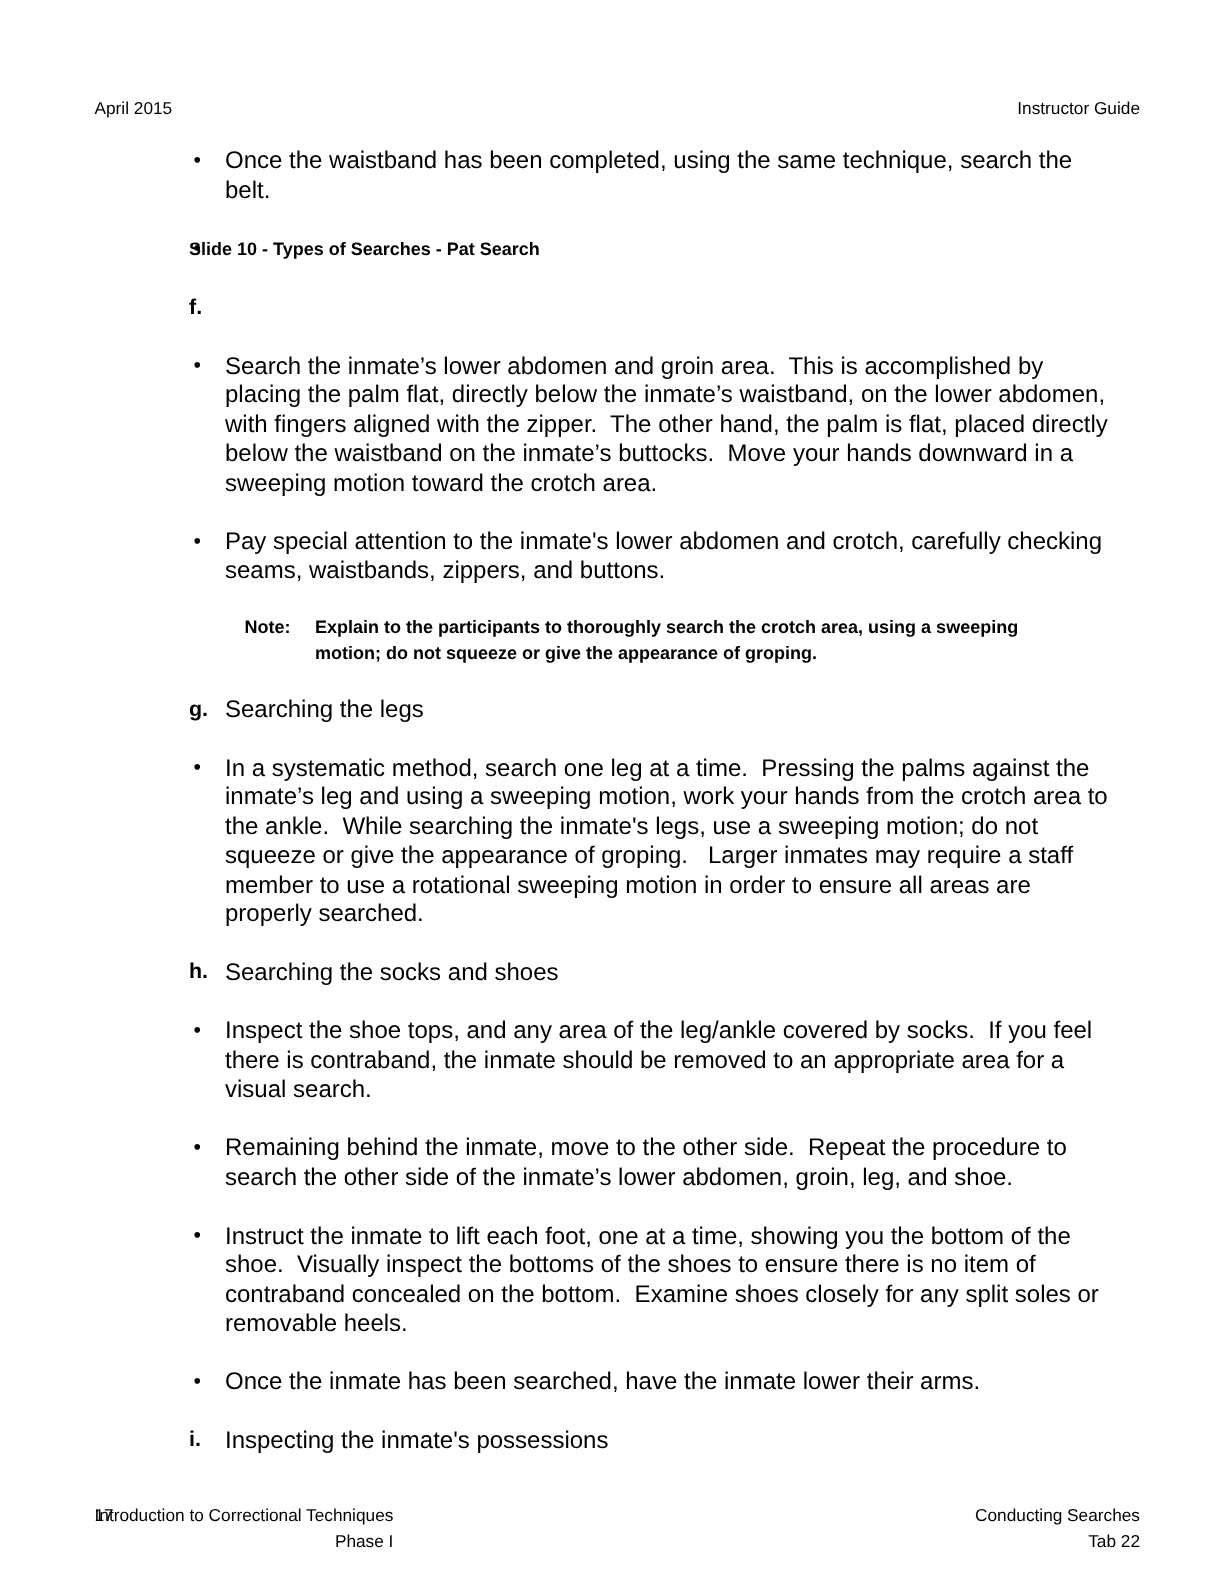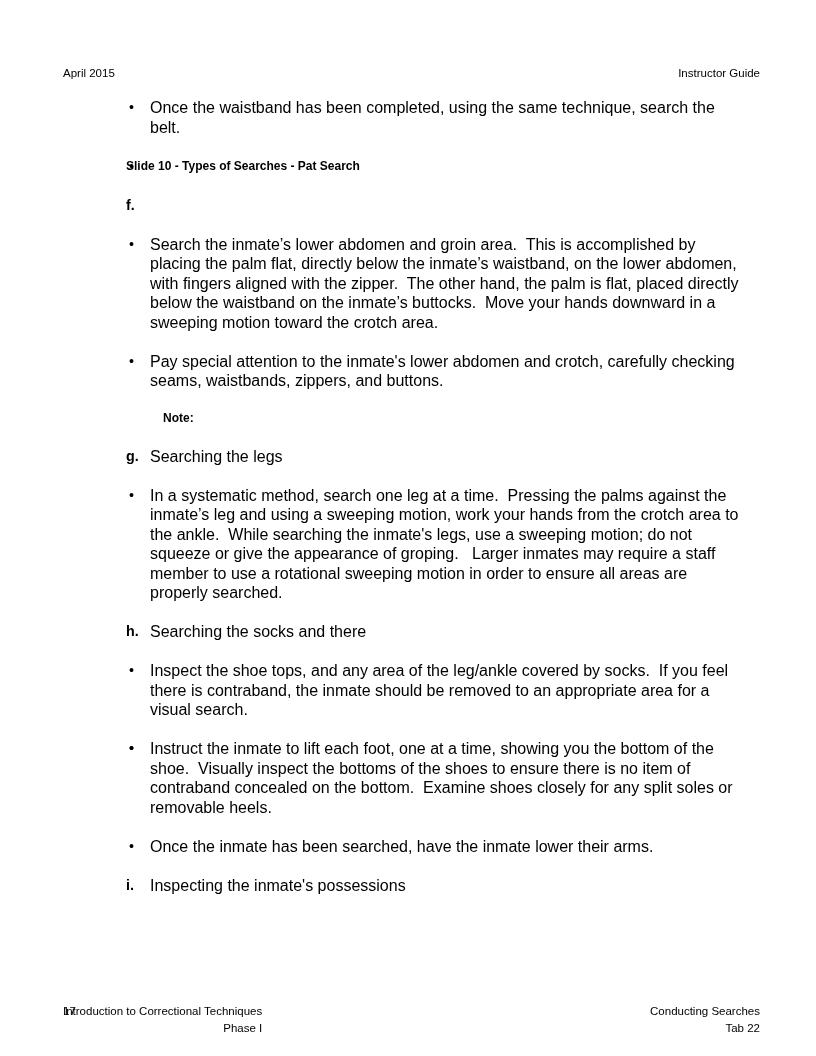--- a/index.html
+++ b/index.html
@@ -107,32 +107,33 @@
       <div class="block bullet"><span class="marker">•</span><span class="body-text">Once the waistband has been completed, using the same technique, search the belt.</span></div>
       <div class="block bullet"><span class="marker">•</span></div>
       <div class="block slide-heading">Slide 10 - Types of Searches - Pat Search</div>
       <div class="block section">
         <span class="slabel">f.</span>
       </div>
       <div class="block bullet"><span class="marker">•</span><span class="body-text">Search the inmate’s lower abdomen and groin area.  This is accomplished by placing the palm flat, directly below the inmate’s waistband, on the lower abdomen, with fingers aligned with the zipper.  The other hand, the palm is flat, placed directly below the waistband on the inmate’s buttocks.  Move your hands downward in a sweeping motion toward the crotch area.</span></div>
       <div class="block bullet"><span class="marker">•</span><span class="body-text">Pay special attention to the inmate's lower abdomen and crotch, carefully checking seams, waistbands, zippers, and buttons.</span></div>
       <div class="block note">
         <span class="nlabel">Note:</span>
+        <span class="ntext">Explain to the participants to thoroughly search the crotch area, using a sweeping motion; do not squeeze or give the appearance of groping.</span>
       </div>
       <div class="block section">
         <span class="slabel">g.</span>
         <span class="body-text">Searching the legs</span>
       </div>
       <div class="block bullet"><span class="marker">•</span><span class="body-text">In a systematic method, search one leg at a time.  Pressing the palms against the inmate’s leg and using a sweeping motion, work your hands from the crotch area to the ankle.  While searching the inmate's legs, use a sweeping motion; do not squeeze or give the appearance of groping.   Larger inmates may require a staff member to use a rotational sweeping motion in order to ensure all areas are properly searched.</span></div>
       <div class="block section">
         <span class="slabel">h.</span>
-        <span class="body-text">Searching the socks and there</span>
+        <span class="body-text">Searching the socks and shoes</span>
       </div>
       <div class="block bullet"><span class="marker">•</span><span class="body-text">Inspect the shoe tops, and any area of the leg/ankle covered by socks.  If you feel there is contraband, the inmate should be removed to an appropriate area for a visual search.</span></div>
-      <div class="block bullet"><span class="marker">•</span></div>
+      <div class="block bullet"><span class="marker">•</span><span class="body-text">Remaining behind the inmate, move to the other side.  Repeat the procedure to search the other side of the inmate’s lower abdomen, groin, leg, and shoe.</span></div>
       <div class="block bullet"><span class="marker">•</span><span class="body-text">Instruct the inmate to lift each foot, one at a time, showing you the bottom of the shoe.  Visually inspect the bottoms of the shoes to ensure there is no item of contraband concealed on the bottom.  Examine shoes closely for any split soles or removable heels.</span></div>
       <div class="block bullet"><span class="marker">•</span><span class="body-text">Once the inmate has been searched, have the inmate lower their arms.</span></div>
       <div class="block section">
         <span class="slabel">i.</span>
         <span class="body-text">Inspecting the inmate's possessions</span>
       </div>
     </div>
 
   <div class="footer">
     <div class="footer-left">

